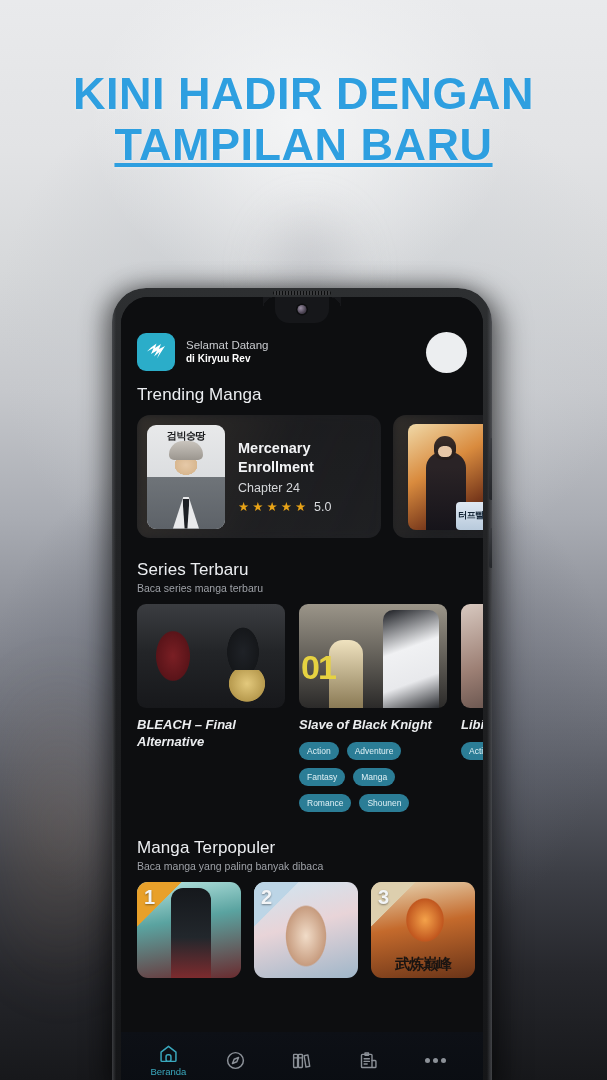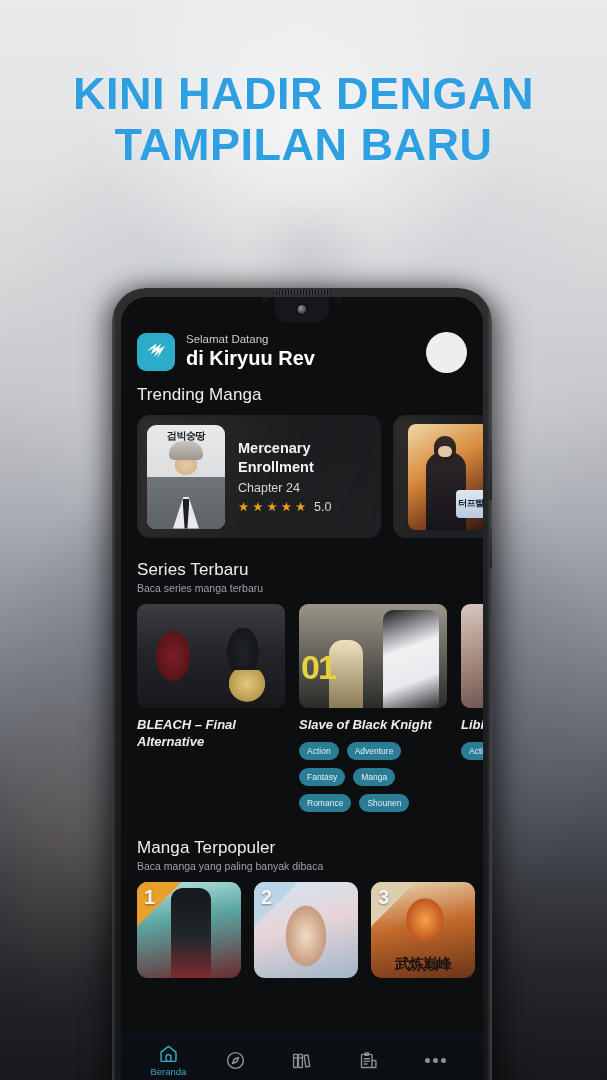--- a/index.html
+++ b/index.html
@@ -62,21 +62,21 @@
     letter-spacing: 0.5px;
     z-index: 5;
   }
   .headline .l1, .headline .l2 {
     display: block;
     font-weight: bold;
     font-size: 45px;
     color: #2e9fe0;
     text-shadow: 0 1px 3px rgba(255,255,255,0.35);
   }
-  .headline .l2 { margin-top: 3px; }
+  .headline .l2 { margin-top: 3px; text-decoration: underline; }
 
   
   .phone {
     position: absolute;
     left: 112px; top: 288px;
     width: 380px; height: 800px;
     border-radius: 34px 34px 0 0;
     background: linear-gradient(180deg, #2d2f31 0%, #232426 30%, #1a1b1d 70%, #151618 100%);
     box-shadow: -8px 0 24px rgba(0,0,0,0.45), 10px 6px 28px rgba(0,0,0,0.5);
     padding: 9px 9px 0 9px;
@@ -151,21 +151,21 @@
   }
   .logo {
     width: 38px; height: 38px; border-radius: 9px;
     background: #2badc9;
     display: flex; align-items: center; justify-content: center;
     flex: 0 0 auto;
   }
   .logo svg { width: 24px; height: 24px; display: block; }
   .welcome { margin-left: 11px; line-height: 1.18; }
   .welcome .w1 { font-size: 11.5px; color: #c9cbcf; display: block; }
-  .welcome .w2 { font-size: 20px; color: #fff; font-weight: bold; display: block; }
+  .welcome .w2 { font-size: 10px; color: #fff; font-weight: bold; display: block; }
   .avatar {
     margin-left: auto;
     width: 41px; height: 41px; border-radius: 50%;
     background: #eceef0;
     flex: 0 0 auto;
   }
 
   .section-head { padding: 14px 16px 0 16px; }
   .section-title { font-size: 17px; color: #eceef1; font-weight: normal; letter-spacing: 0.1px; }
   .section-sub { font-size: 10.5px; color: #9ea1a7; margin-top: 2px; }
@@ -252,21 +252,21 @@
   .pcover .phead {
     position: absolute; left: 26px; top: 12px; width: 22px; height: 24px;
     border-radius: 11px 11px 9px 9px;
     background: linear-gradient(180deg, #3a2d28, #241c1a);
   }
   .pcover .pface {
     position: absolute; left: 30px; top: 22px; width: 14px; height: 11px;
     border-radius: 7px; background: #e7c7a6;
   }
   .pcover .plogo {
-    position: absolute; right: 4px; bottom: 12px; width: 30px; height: 28px;
+    position: absolute; right: 4px; bottom: 0; width: 30px; height: 28px;
     border-radius: 4px;
     background: linear-gradient(180deg, #dfe8f2, #b8cadc);
     font-size: 9px; font-weight: bold; color: #123;
     display: flex; align-items: center; justify-content: center;
     letter-spacing: -0.5px;
   }
 
   
   .series-row {
     display: flex; gap: 14px;

